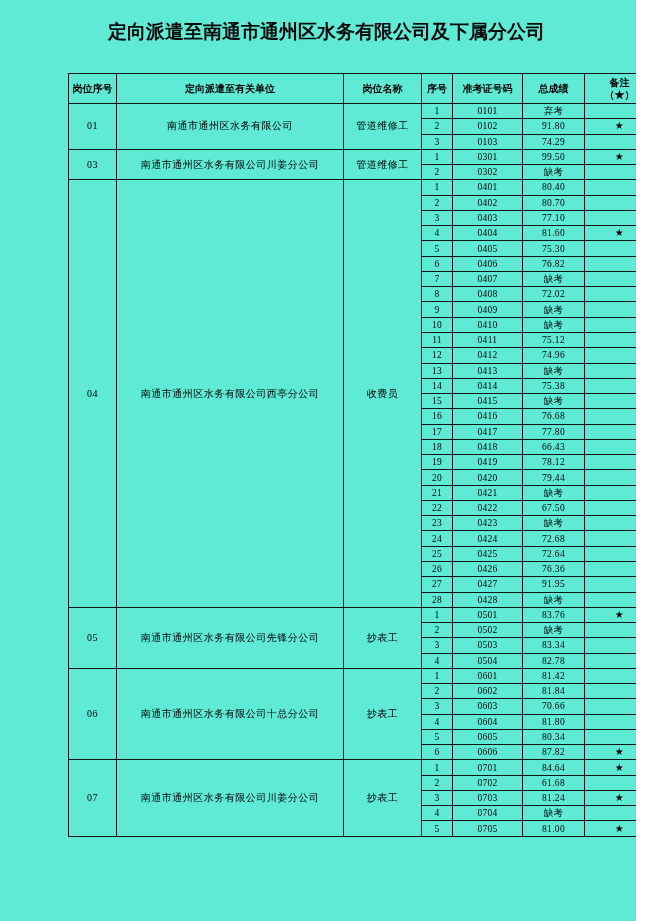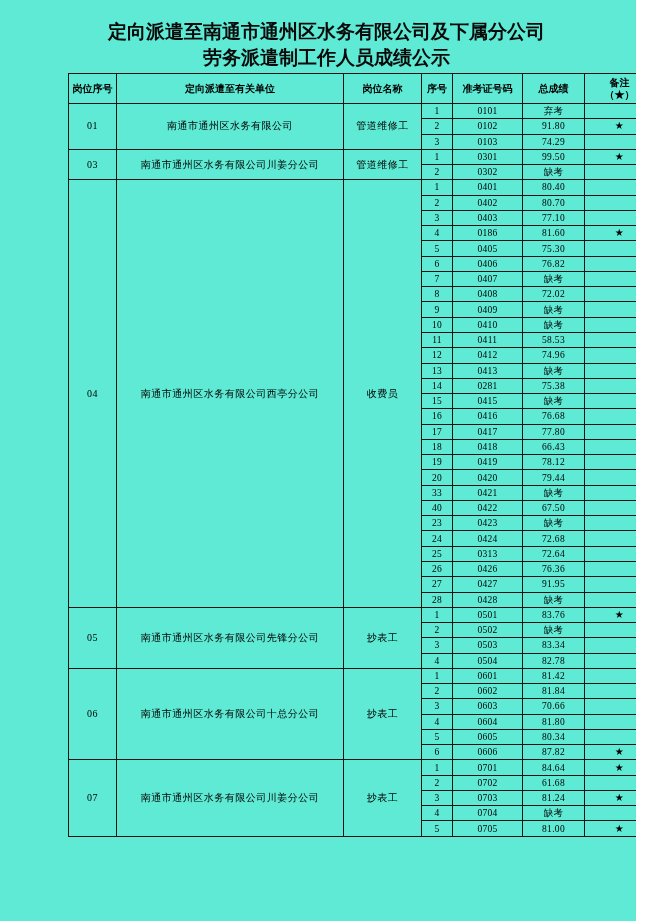--- a/index.html
+++ b/index.html
@@ -79,21 +79,20 @@
     font-size: 10px;
   }
 </style>
 </head>
 <body>
 
 <div class="page" data-name="document-page">
 
   <div class="title" data-name="document-title">
     <div class="line1" data-name="title-line-1">定向派遣至南通市通州区水务有限公司及下属分公司</div>
-    <div class="line2" data-name="title-line-2">劳务派遣制工作人员成绩公示</div>
   </div>
 
   <table class="score-table" data-name="score-table">
     <colgroup>
       <col style="width:48px">
       <col style="width:227px">
       <col style="width:78px">
       <col style="width:31px">
       <col style="width:70px">
       <col style="width:62px">
@@ -166,21 +165,21 @@
           <td data-name="cell-remark"></td>
         </tr>
         <tr data-name="table-row">
           <td data-name="cell-seq">3</td>
           <td data-name="cell-ticket">0403</td>
           <td data-name="cell-score">77.10</td>
           <td data-name="cell-remark"></td>
         </tr>
         <tr data-name="table-row">
           <td data-name="cell-seq">4</td>
-          <td data-name="cell-ticket">0186</td>
+          <td data-name="cell-ticket">0404</td>
           <td data-name="cell-score">81.60</td>
           <td data-name="cell-remark">★</td>
         </tr>
         <tr data-name="table-row">
           <td data-name="cell-seq">5</td>
           <td data-name="cell-ticket">0405</td>
           <td data-name="cell-score">75.30</td>
           <td data-name="cell-remark"></td>
         </tr>
         <tr data-name="table-row">
@@ -209,38 +208,38 @@
         </tr>
         <tr data-name="table-row">
           <td data-name="cell-seq">10</td>
           <td data-name="cell-ticket">0410</td>
           <td data-name="cell-score">缺考</td>
           <td data-name="cell-remark"></td>
         </tr>
         <tr data-name="table-row">
           <td data-name="cell-seq">11</td>
           <td data-name="cell-ticket">0411</td>
-          <td data-name="cell-score">58.53</td>
+          <td data-name="cell-score">75.12</td>
           <td data-name="cell-remark"></td>
         </tr>
         <tr data-name="table-row">
           <td data-name="cell-seq">12</td>
           <td data-name="cell-ticket">0412</td>
           <td data-name="cell-score">74.96</td>
           <td data-name="cell-remark"></td>
         </tr>
         <tr data-name="table-row">
           <td data-name="cell-seq">13</td>
           <td data-name="cell-ticket">0413</td>
           <td data-name="cell-score">缺考</td>
           <td data-name="cell-remark"></td>
         </tr>
         <tr data-name="table-row">
           <td data-name="cell-seq">14</td>
-          <td data-name="cell-ticket">0281</td>
+          <td data-name="cell-ticket">0414</td>
           <td data-name="cell-score">75.38</td>
           <td data-name="cell-remark"></td>
         </tr>
         <tr data-name="table-row">
           <td data-name="cell-seq">15</td>
           <td data-name="cell-ticket">0415</td>
           <td data-name="cell-score">缺考</td>
           <td data-name="cell-remark"></td>
         </tr>
         <tr data-name="table-row">
@@ -267,46 +266,46 @@
           <td data-name="cell-score">78.12</td>
           <td data-name="cell-remark"></td>
         </tr>
         <tr data-name="table-row">
           <td data-name="cell-seq">20</td>
           <td data-name="cell-ticket">0420</td>
           <td data-name="cell-score">79.44</td>
           <td data-name="cell-remark"></td>
         </tr>
         <tr data-name="table-row">
-          <td data-name="cell-seq">33</td>
+          <td data-name="cell-seq">21</td>
           <td data-name="cell-ticket">0421</td>
           <td data-name="cell-score">缺考</td>
           <td data-name="cell-remark"></td>
         </tr>
         <tr data-name="table-row">
-          <td data-name="cell-seq">40</td>
+          <td data-name="cell-seq">22</td>
           <td data-name="cell-ticket">0422</td>
           <td data-name="cell-score">67.50</td>
           <td data-name="cell-remark"></td>
         </tr>
         <tr data-name="table-row">
           <td data-name="cell-seq">23</td>
           <td data-name="cell-ticket">0423</td>
           <td data-name="cell-score">缺考</td>
           <td data-name="cell-remark"></td>
         </tr>
         <tr data-name="table-row">
           <td data-name="cell-seq">24</td>
           <td data-name="cell-ticket">0424</td>
           <td data-name="cell-score">72.68</td>
           <td data-name="cell-remark"></td>
         </tr>
         <tr data-name="table-row">
           <td data-name="cell-seq">25</td>
-          <td data-name="cell-ticket">0313</td>
+          <td data-name="cell-ticket">0425</td>
           <td data-name="cell-score">72.64</td>
           <td data-name="cell-remark"></td>
         </tr>
         <tr data-name="table-row">
           <td data-name="cell-seq">26</td>
           <td data-name="cell-ticket">0426</td>
           <td data-name="cell-score">76.36</td>
           <td data-name="cell-remark"></td>
         </tr>
         <tr data-name="table-row">

